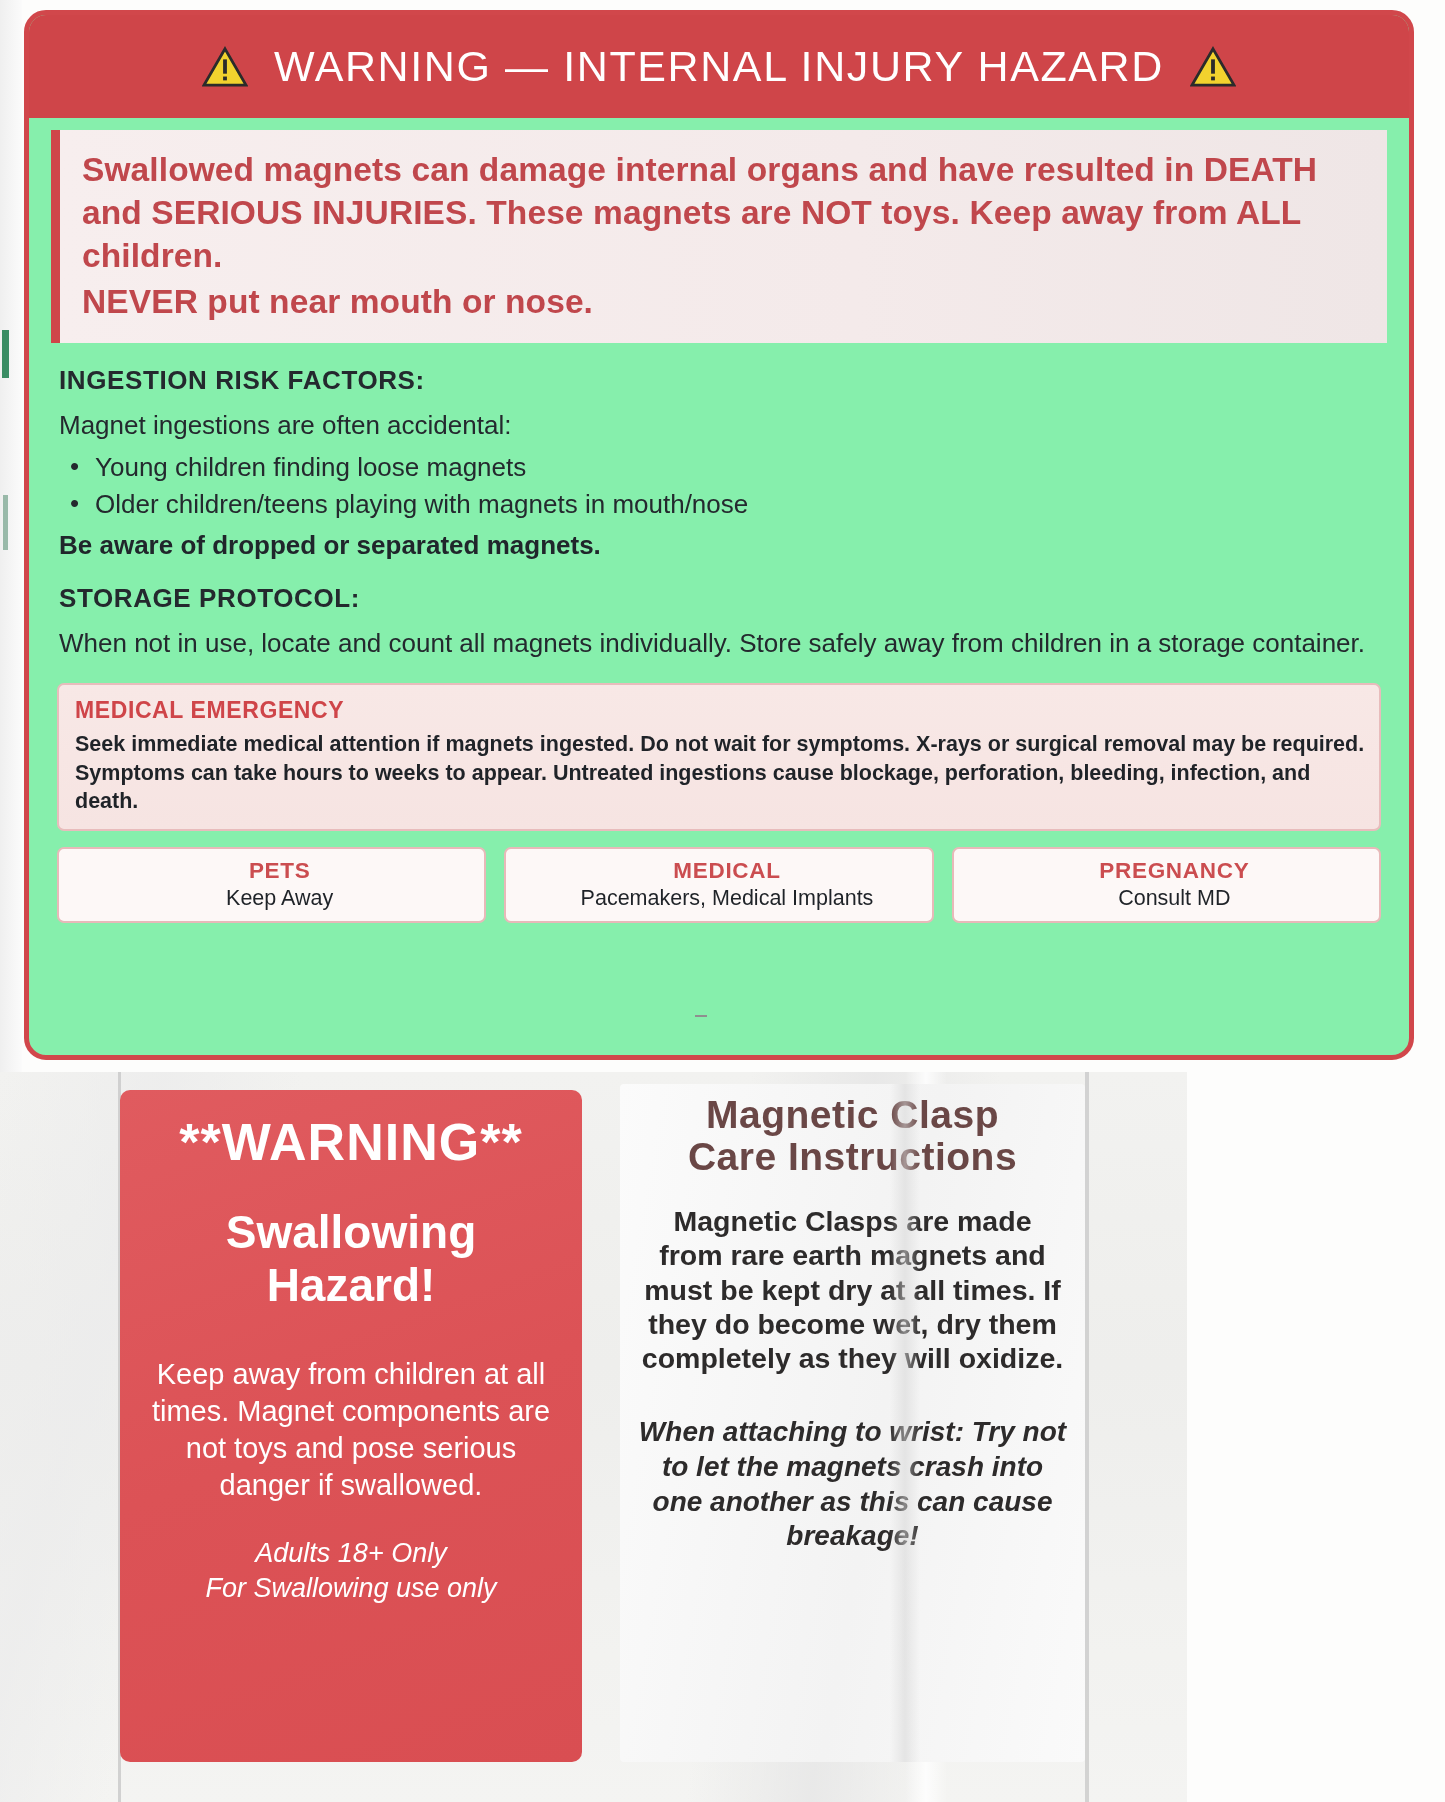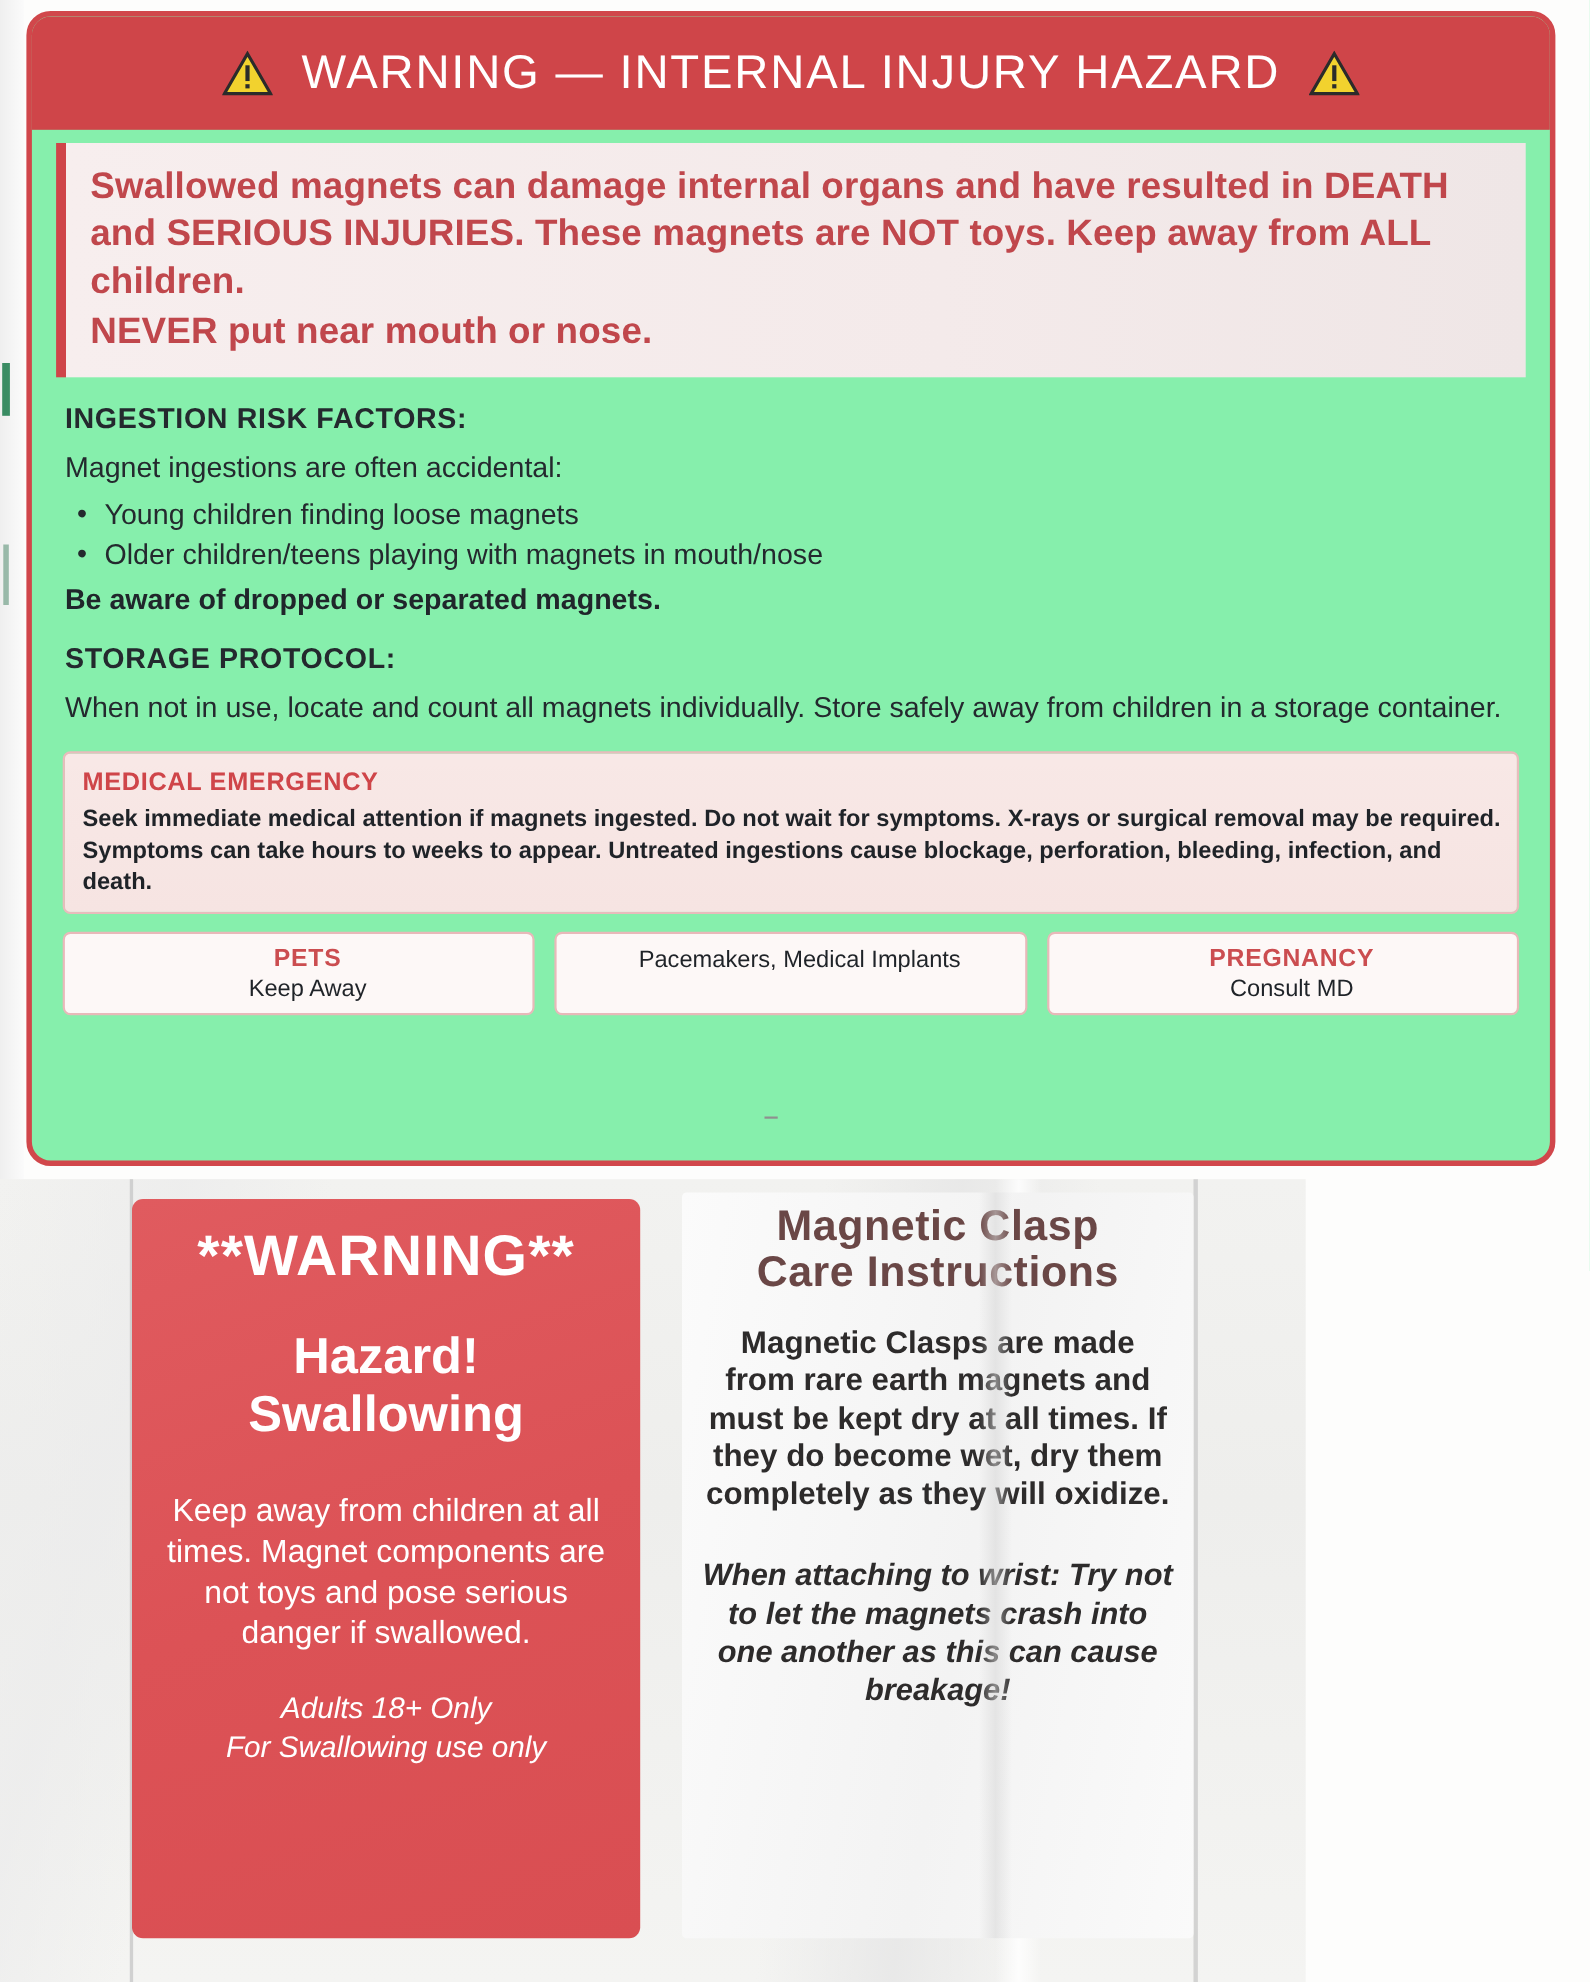--- a/index.html
+++ b/index.html
@@ -358,42 +358,43 @@
       <div class="med-title">MEDICAL EMERGENCY</div>
       <div class="med-text">Seek immediate medical attention if magnets ingested. Do not wait for symptoms. X-rays or surgical removal may be required. Symptoms can take hours to weeks to appear. Untreated ingestions cause blockage, perforation, bleeding, infection, and death.</div>
     </div>
 
     <div class="trio">
       <div class="trio-box">
         <div class="t-title">PETS</div>
         <div class="t-sub">Keep Away</div>
       </div>
       <div class="trio-box">
+        <div class="t-title">MEDICAL</div>
         <div class="t-sub">Pacemakers, Medical Implants</div>
       </div>
       <div class="trio-box">
         <div class="t-title">PREGNANCY</div>
         <div class="t-sub">Consult MD</div>
       </div>
     </div>
   </div>
 
   <div class="card-tick"></div>
 </div>
 
 <div class="bag">
   <div class="bag-seam-1"></div>
   <div class="bag-seam-2"></div>
   <div class="bag-sheen"></div>
 
   <div class="red-label">
     <div class="rl-warning">**WARNING**</div>
     <div class="rl-sub">
+      <div>Swallowing</div>
       <div>Hazard!</div>
-      <div>Swallowing</div>
     </div>
     <div class="rl-body">Keep away from children at all times. Magnet components are not toys and pose serious danger if swallowed.</div>
     <div class="rl-foot">
       <div>Adults 18+ Only</div>
       <div>For Swallowing use only</div>
     </div>
   </div>
 
   <div class="white-label">
     <div class="wl-title">

